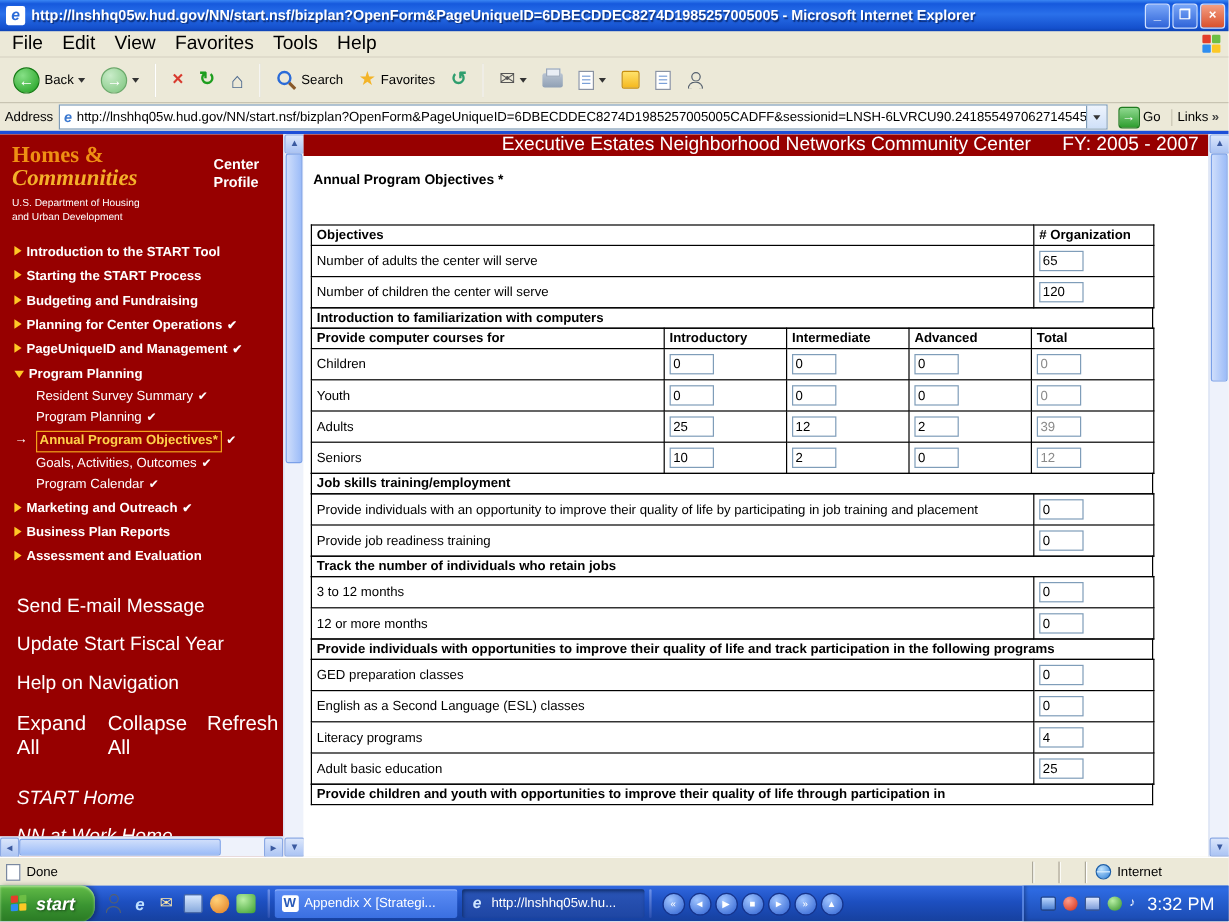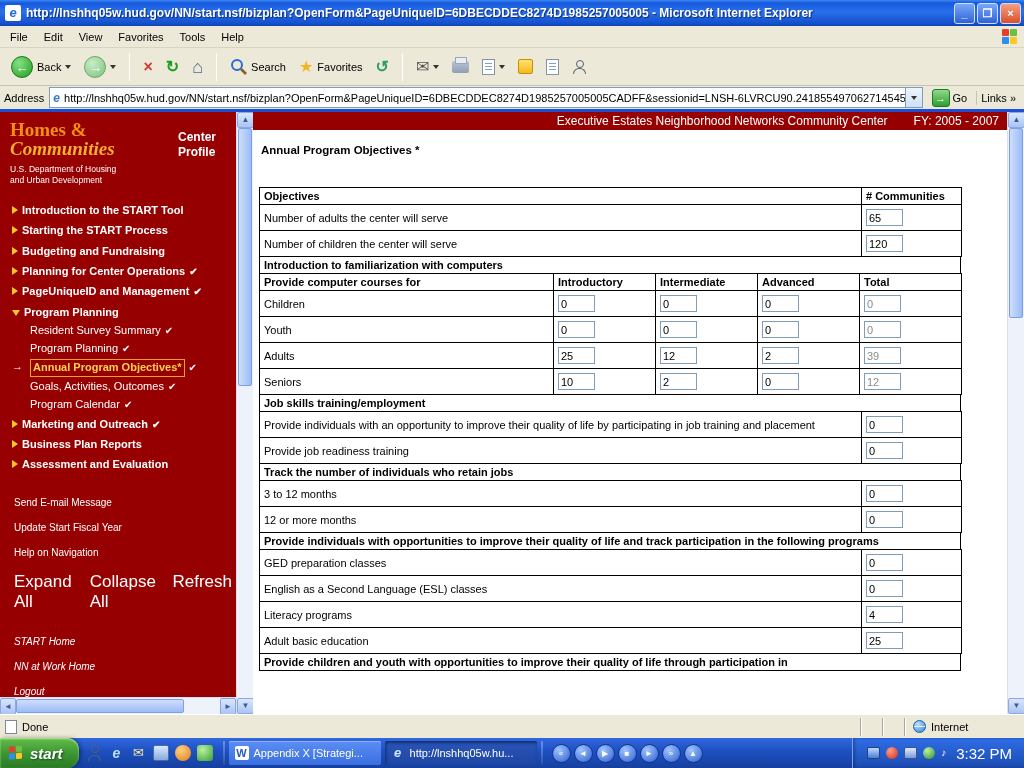--- a/index.html
+++ b/index.html
@@ -14,21 +14,21 @@
     font-weight:bold;font-style:italic;font-size:13px;line-height:15px;text-align:center;margin-right:5px;}
   .title-text{color:#fff;font-weight:bold;font-size:12px;white-space:nowrap;overflow:hidden;
     text-shadow:1px 1px 1px #0a2c77;flex:1;}
   .winbtns{display:flex;gap:2px;margin-left:4px;}
   .winbtn{width:21px;height:21px;border-radius:3px;border:1px solid #cfe0ff;color:#fff;
     font-size:11px;font-weight:bold;text-align:center;line-height:18px;
     background:linear-gradient(#7aa7f8,#2e63d8);}
   .winbtn.close{background:linear-gradient(#f49f83,#d9502c);}
 
   
-  .menubar{height:22px;display:flex;align-items:center;padding:0 2px;border-bottom:1px solid #d8d4c4;font-size:11px;}
+  .menubar{height:22px;display:flex;align-items:center;padding:0 2px;border-bottom:1px solid #d8d4c4;font-size:16px;}
   .menu-item{padding:3px 8px;}
   .menubar-logo{margin-left:auto;margin-right:4px;width:16px;height:16px;display:grid;
     grid-template-columns:7px 7px;grid-template-rows:7px 7px;gap:1px;}
   .menubar-logo i{display:block;border-radius:1px;}
   .q-red{background:#e33f2b;} .q-green{background:#6dbe45;} .q-blue{background:#2e8def;} .q-yel{background:#fcc825;}
 
   
   .toolbar{height:38px;display:flex;align-items:center;padding:2px 6px;gap:3px;border-bottom:1px solid #c8c4b2;}
   .tb-sep{width:1px;height:28px;background:#c8c4b2;margin:0 5px;border-right:1px solid #fff;}
   .tb-btn{display:flex;align-items:center;gap:4px;padding:3px 5px;border-radius:3px;font-size:11px;}
@@ -76,39 +76,39 @@
   .center-profile{margin-left:auto;width:54px;padding:10px 6px 0 0;font-weight:bold;font-size:12px;line-height:1.25;}
   .nav{padding-top:4px;}
   .nav-item{position:relative;padding:3px 4px 3px 12px;font-weight:bold;font-size:11px;line-height:1.3;}
   .tri-right{display:inline-block;width:0;height:0;border-left:6px solid #ffc726;border-top:4px solid transparent;border-bottom:4px solid transparent;margin-right:4px;}
   .tri-down{display:inline-block;width:0;height:0;border-top:6px solid #ffc726;border-left:4px solid transparent;border-right:4px solid transparent;margin-right:4px;}
   .check{color:#fff;font-size:10px;margin-left:4px;}
   .sub-item{position:relative;padding:1px 4px 1px 30px;font-size:11px;line-height:1.45;}
   .sel-box{display:inline-block;border:1px solid #f2a31b;padding:0 2px;color:#ffd24a;font-weight:bold;}
   .cur-arrow{position:absolute;left:12px;color:#fff;font-weight:bold;}
   .side-links{margin-top:16px;}
-  .side-link{padding:7px 4px 7px 14px;font-size:10px;}
+  .side-link{padding:7px 4px 7px 14px;font-size:16px;}
   .tools-row{padding:7px 4px 7px 14px;font-size:17px;display:flex;gap:9px;}
   .side-links2{margin-top:10px;font-style:italic;}
 
   
   .vscroll{width:17px;display:flex;flex-direction:column;background:#eef2fb;border-left:1px solid #d8dff2;}
   .hscroll{height:17px;display:flex;background:#eef2fb;border-top:1px solid #d8dff2;}
   .sc-btn{width:17px;height:16px;flex:0 0 auto;background:linear-gradient(#dbe6fb,#abc4f4);border:1px solid #8aa8e4;
     color:#3b5aa0;font-size:8px;line-height:14px;text-align:center;border-radius:2px;}
   .hscroll .sc-btn{height:17px;width:16px;line-height:15px;}
   .sc-track{flex:1;position:relative;}
   .sc-thumb{position:absolute;left:1px;width:14px;border:1px solid #7aa0e8;border-radius:2px;
     background:linear-gradient(90deg,#cfdefb,#9cbcf8);}
   .hscroll .sc-thumb{top:1px;height:14px;left:0;background:linear-gradient(180deg,#cfdefb,#9cbcf8);}
 
   
   .main-col{flex:1;display:flex;flex-direction:column;min-width:0;background:#fff;}
   .banner{height:18px;background:#970000;color:#fff;display:flex;justify-content:flex-end;align-items:center;
-    gap:26px;font-size:12px;padding-right:8px;flex:0 0 auto;}
+    gap:26px;font-size:16px;padding-right:8px;flex:0 0 auto;}
   .page{flex:1;overflow:hidden;padding:0 0 0 6px;}
   .form-title{font-weight:bold;font-size:11.5px;margin:14px 0 32px 2px;}
   table.frm{border-collapse:collapse;table-layout:fixed;width:702px;margin-top:-1px;font-size:11px;}
   table.frm td{border:1px solid #000;padding:1px 4px;height:26px;overflow:hidden;}
   tr.hdr td, tr.sec td{font-weight:bold;height:17px;}
   .t2 td:first-child{width:602px;} .t2 td:last-child{width:100px;}
   .t5 td:nth-child(1){width:294px;} .t5 td:nth-child(n+2){width:102px;}
   input.num{width:37px;height:17px;border:1px solid #7f9db9;font-family:"Liberation Sans",sans-serif;
     font-size:11px;padding:0 2px;background:#fff;color:#000;}
   input.num.computed{color:#8a8a8a;}
@@ -340,21 +340,21 @@
         <span>Executive Estates Neighborhood Networks Community Center</span>
         <span>FY: 2005 - 2007</span>
       </div>
       <div class="page">
         <div class="form-title">Annual Program Objectives *</div>
 
         <table class="frm t2">
           <tbody>
               <tr class="hdr">
             <td>Objectives</td>
-            <td># Communities</td>
+            <td># Organization</td>
           </tr>
           <tr>
             <td>Number of adults the center will serve</td>
             <td><input class="num" value="65" style=""></td>
           </tr>
           <tr>
             <td>Number of children the center will serve</td>
             <td><input class="num" value="120" style=""></td>
           </tr>
         </tbody>

